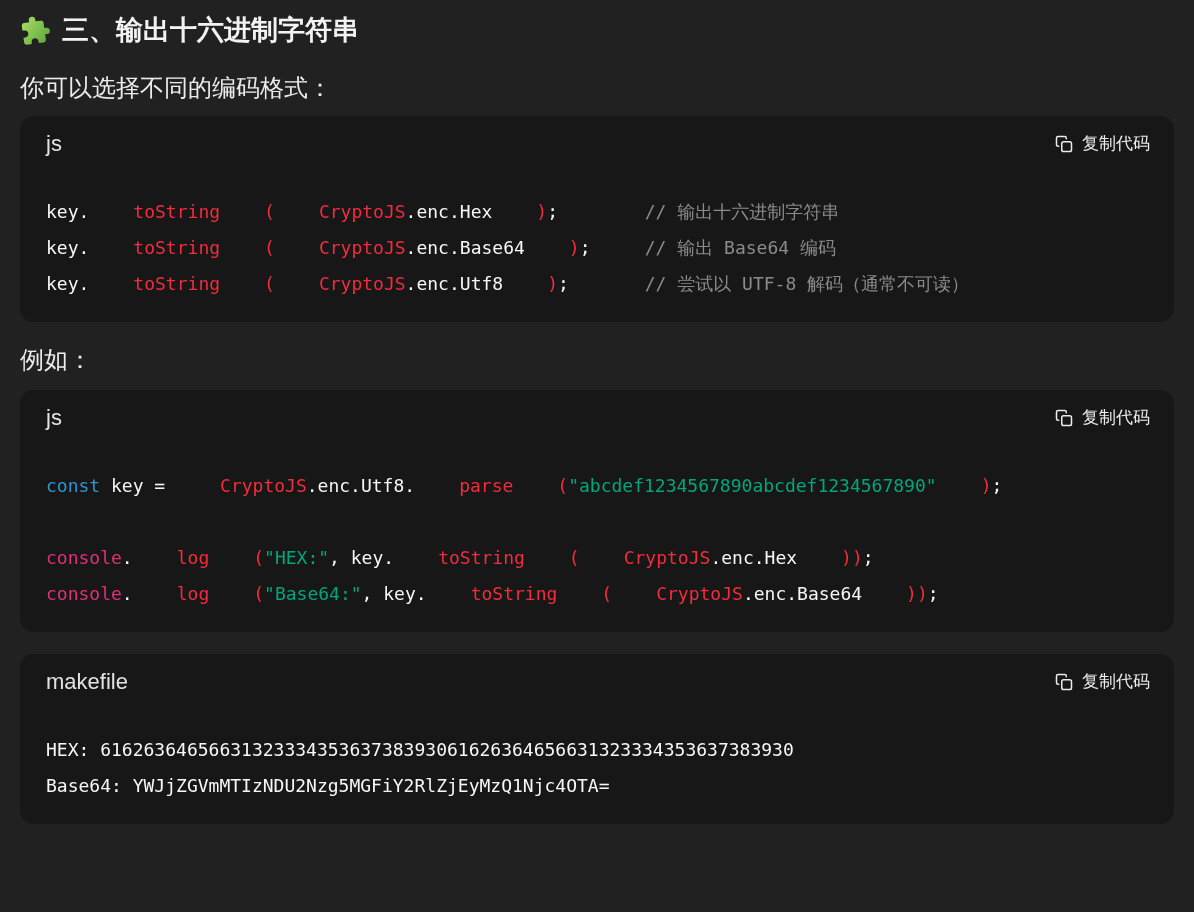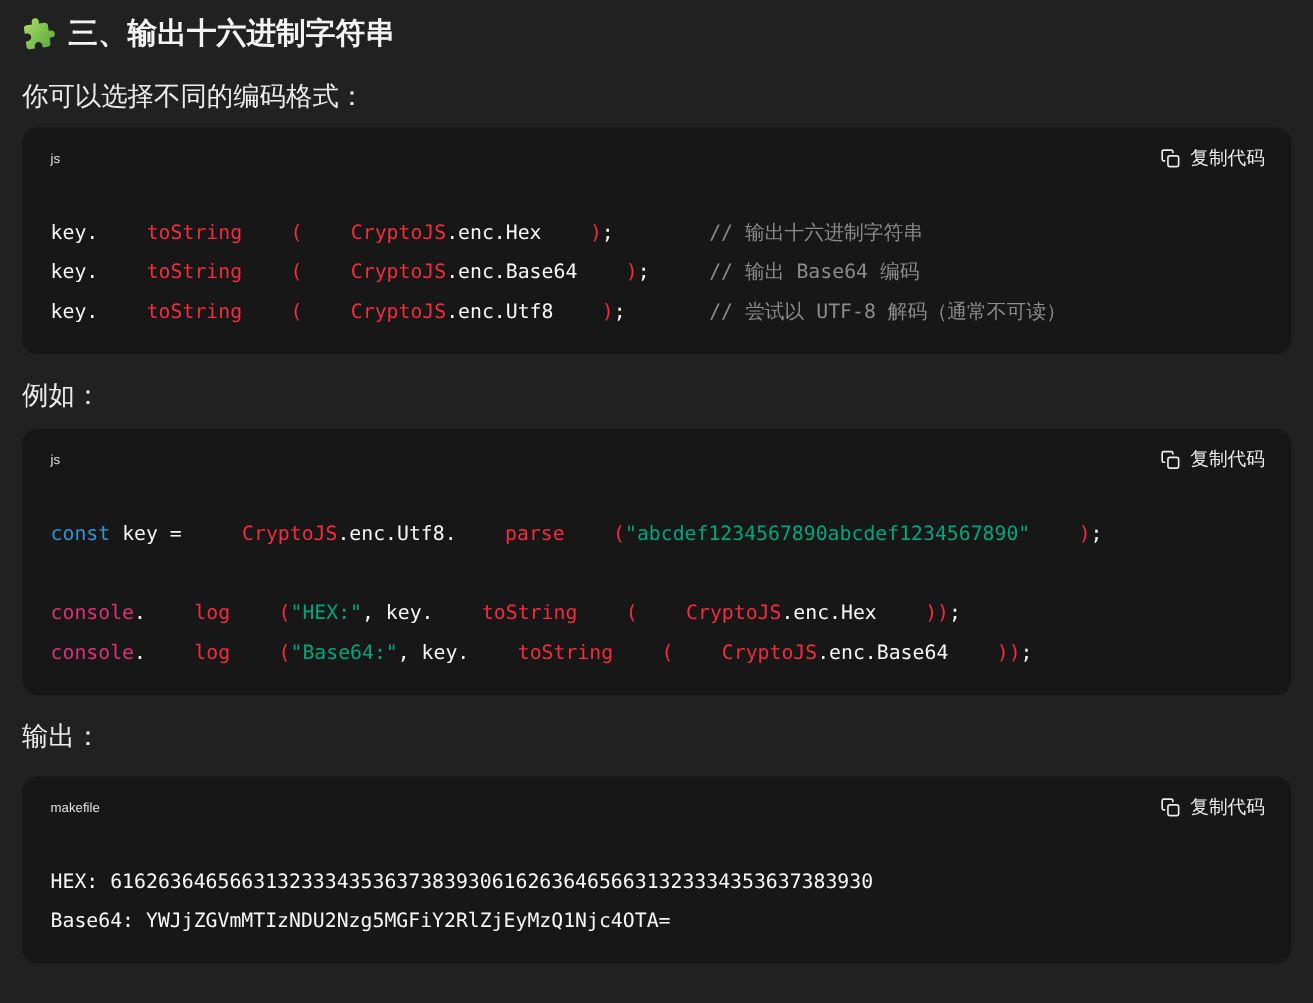--- a/index.html
+++ b/index.html
@@ -27,21 +27,21 @@
   .codeblock{
     margin-top:14px;background:var(--block-bg);border-radius:14px;
     overflow:hidden;
   }
   .codeblock.b2{margin-top:16px;}
   .codeblock.b3{margin-top:22px;}
   .cb-header{
     display:flex;align-items:center;justify-content:space-between;
     padding:16px 24px 0 26px;height:40px;
   }
-  .cb-lang{font-size:12px;line-height:24px;color:var(--label);}
+  .cb-lang{font-size:22px;line-height:24px;color:var(--label);}
   .copy-btn{
     display:flex;align-items:center;gap:9px;
     background:none;border:none;padding:0;cursor:pointer;
     font-family:"Liberation Sans","DejaVu Sans",sans-serif;
     font-size:17px;line-height:24px;color:var(--text);
   }
   .copy-btn svg{width:18px;height:18px;stroke:var(--text);}
   .cb-code{
     margin:0;padding:38px 26px 20px 26px;
     font-family:"DejaVu Sans Mono","Liberation Mono",monospace;
@@ -101,21 +101,20 @@
         <svg viewBox="0 0 24 24" fill="none" stroke-width="2" stroke-linecap="round" stroke-linejoin="round">
             <rect x="9" y="9" width="13" height="13" rx="2.5"></rect>
             <path d="M5 15H4a2 2 0 0 1-2-2V4a2 2 0 0 1 2-2h9a2 2 0 0 1 2 2v1"></path>
           </svg>
         <span>复制代码</span>
       </button>
     </div>
     <pre class="cb-code"><div class="code-line"><span class="tok-k">const</span><span class="tok-d"> key = </span><span class="tok-f">CryptoJS</span><span class="tok-d">.enc.Utf8.</span><span class="tok-f">parse</span><span class="tok-f">(</span><span class="tok-s">"abcdef1234567890abcdef1234567890"</span><span class="tok-f">)</span><span class="tok-d">;</span></div><div class="code-line">&nbsp;</div><div class="code-line"><span class="tok-b">console</span><span class="tok-d">.</span><span class="tok-f">log</span><span class="tok-f">(</span><span class="tok-s">"HEX:"</span><span class="tok-d">, key.</span><span class="tok-f">toString</span><span class="tok-f">(</span><span class="tok-f">CryptoJS</span><span class="tok-d">.enc.Hex</span><span class="tok-f">))</span><span class="tok-d">;</span></div><div class="code-line"><span class="tok-b">console</span><span class="tok-d">.</span><span class="tok-f">log</span><span class="tok-f">(</span><span class="tok-s">"Base64:"</span><span class="tok-d">, key.</span><span class="tok-f">toString</span><span class="tok-f">(</span><span class="tok-f">CryptoJS</span><span class="tok-d">.enc.Base64</span><span class="tok-f">))</span><span class="tok-d">;</span></div></pre>
   </div>
 
-  <p class="body-line mid-label">输出：</p>
 
   <div class="codeblock b3">
     <div class="cb-header">
       <span class="cb-lang">makefile</span>
       <button class="copy-btn">
         <svg viewBox="0 0 24 24" fill="none" stroke-width="2" stroke-linecap="round" stroke-linejoin="round">
             <rect x="9" y="9" width="13" height="13" rx="2.5"></rect>
             <path d="M5 15H4a2 2 0 0 1-2-2V4a2 2 0 0 1 2-2h9a2 2 0 0 1 2 2v1"></path>
           </svg>
         <span>复制代码</span>

